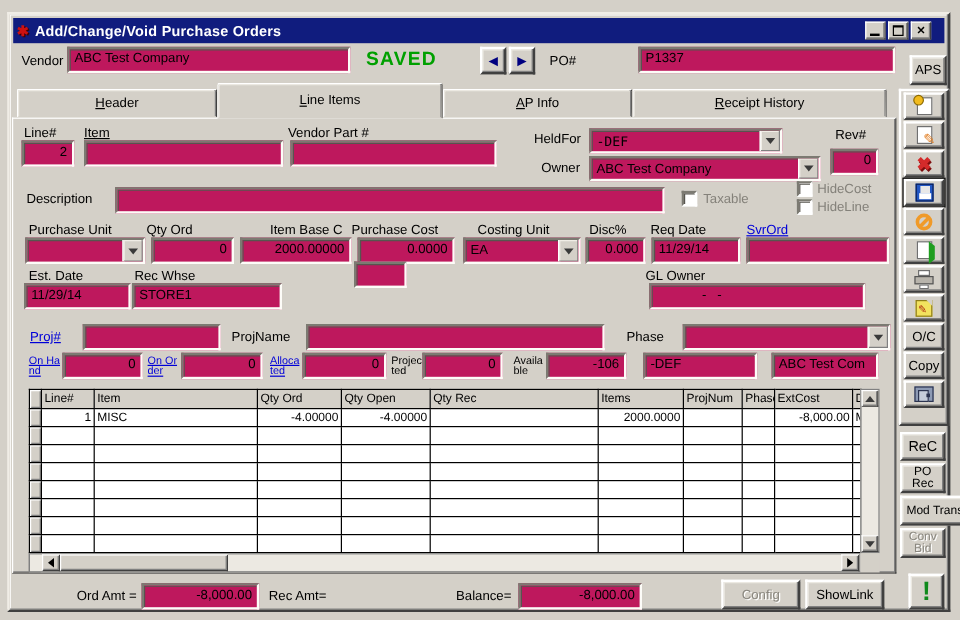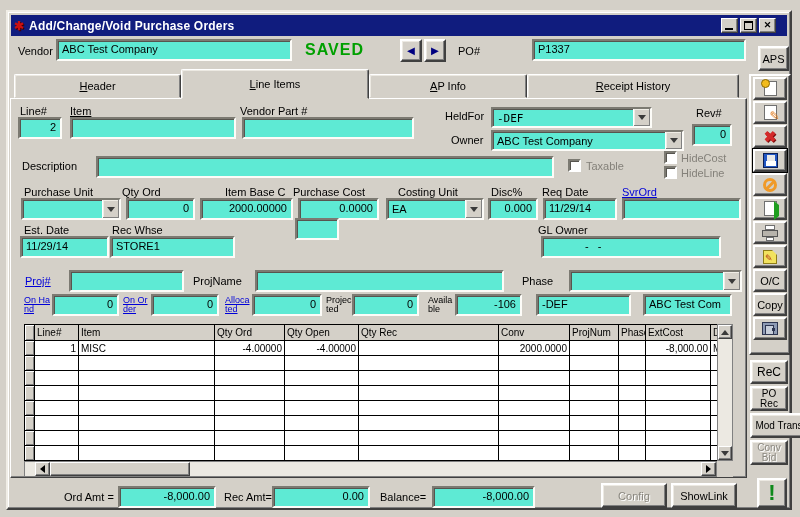--- a/index.html
+++ b/index.html
@@ -17,21 +17,21 @@
           box-shadow:inset -1px -1px 0 #808080; position:relative; font-size:9px; font-weight:bold; text-align:center; line-height:13px; }
   .g-min { position:absolute; left:3px; bottom:2px; width:8px; height:2px; background:#000; }
   .g-max { position:absolute; left:3px; top:2px; width:9px; height:9px; border:1px solid #000; border-top-width:2px; }
 
   .lbl { position:absolute; font-size:11px; color:#000; white-space:nowrap; }
   .lbl2 { position:absolute; font-size:9px; line-height:9px; color:#000; width:32px; word-break:break-all; }
   .link { color:#0000d8; text-decoration:underline; }
   .ul { text-decoration:underline; }
   .gray { color:#84817a; }
 
-  .field { position:absolute; height:22px; background:#5eead4; border:2px solid; border-color:#7c7a72 #fdfcf8 #fdfcf8 #7c7a72;
+  .field { position:absolute; height:22px; background:#be185d; border:2px solid; border-color:#7c7a72 #fdfcf8 #fdfcf8 #7c7a72;
            box-shadow:inset 1px 1px 0 #57554f; font-size:11px; line-height:17px; padding:0 4px;
            white-space:nowrap; overflow:hidden; color:#000; }
   .rt { text-align:right; }
   .mono { font-family:"DejaVu Sans Mono",monospace; font-size:11px; }
   .combo { display:flex; padding:0; }
   .combo .val { flex:1; padding:1px 4px; overflow:hidden; white-space:nowrap; }
   .cbtn { width:17px; background:#d4d0c8; border-left:1px solid #fff; box-shadow:inset -1px -1px 0 #808080, inset 1px 1px 0 #f0ede6;
           display:flex; align-items:center; justify-content:center; }
   .arr-d { width:0; height:0; border-left:4px solid transparent; border-right:4px solid transparent; border-top:5px solid #3a3a3a; }
 
@@ -257,21 +257,21 @@
         <col style="width:7px">
       </colgroup>
     <tbody>
         <tr>
       <th class="sel"></th>
       <th>Line#</th>
       <th>Item</th>
       <th>Qty Ord</th>
       <th>Qty Open</th>
       <th>Qty Rec</th>
-      <th>Conv</th>
+      <th>Items</th>
       <th>ProjNum</th>
       <th>Phase</th>
       <th>ExtCost</th>
       <th>D</th>
     </tr>
     <tr>
       <td class="sel"></td>
       <td class="rt">1</td>
       <td>MISC</td>
       <td class="rt">-4.00000</td>
@@ -393,21 +393,20 @@
     <span class="hthumb"></span>
     <span class="sbtn" style="right:0;top:0;width:15px;height:14px;left:auto;position:absolute">
         <span class="tri-r"></span>
       </span>
   </div>
   <div class="corner"></div>
 
   <span class="lbl" style="left:56px;top:479px">Ord Amt =</span>
   <div class="field rt" style="left:110px;top:474px;width:98px">-8,000.00</div>
   <span class="lbl" style="left:216px;top:479px">Rec Amt=</span>
-  <div class="field rt" style="left:264px;top:474px;width:98px">0.00</div>
   <span class="lbl" style="left:372px;top:479px">Balance=</span>
   <div class="field rt" style="left:424px;top:474px;width:103px">-8,000.00</div>
   <div class="btn dis" style="left:593px;top:471px;width:66px;height:25px">Config</div>
   <div class="btn" style="left:663px;top:471px;width:66px;height:25px">ShowLink</div>
 
   <div class="btn" style="left:750px;top:34px;width:31px;height:25px">APS</div>
   <div class="rail-panel">
     <span class="ribtn">
         <span class="ic-page">
           <span class="ic-coin"></span>

